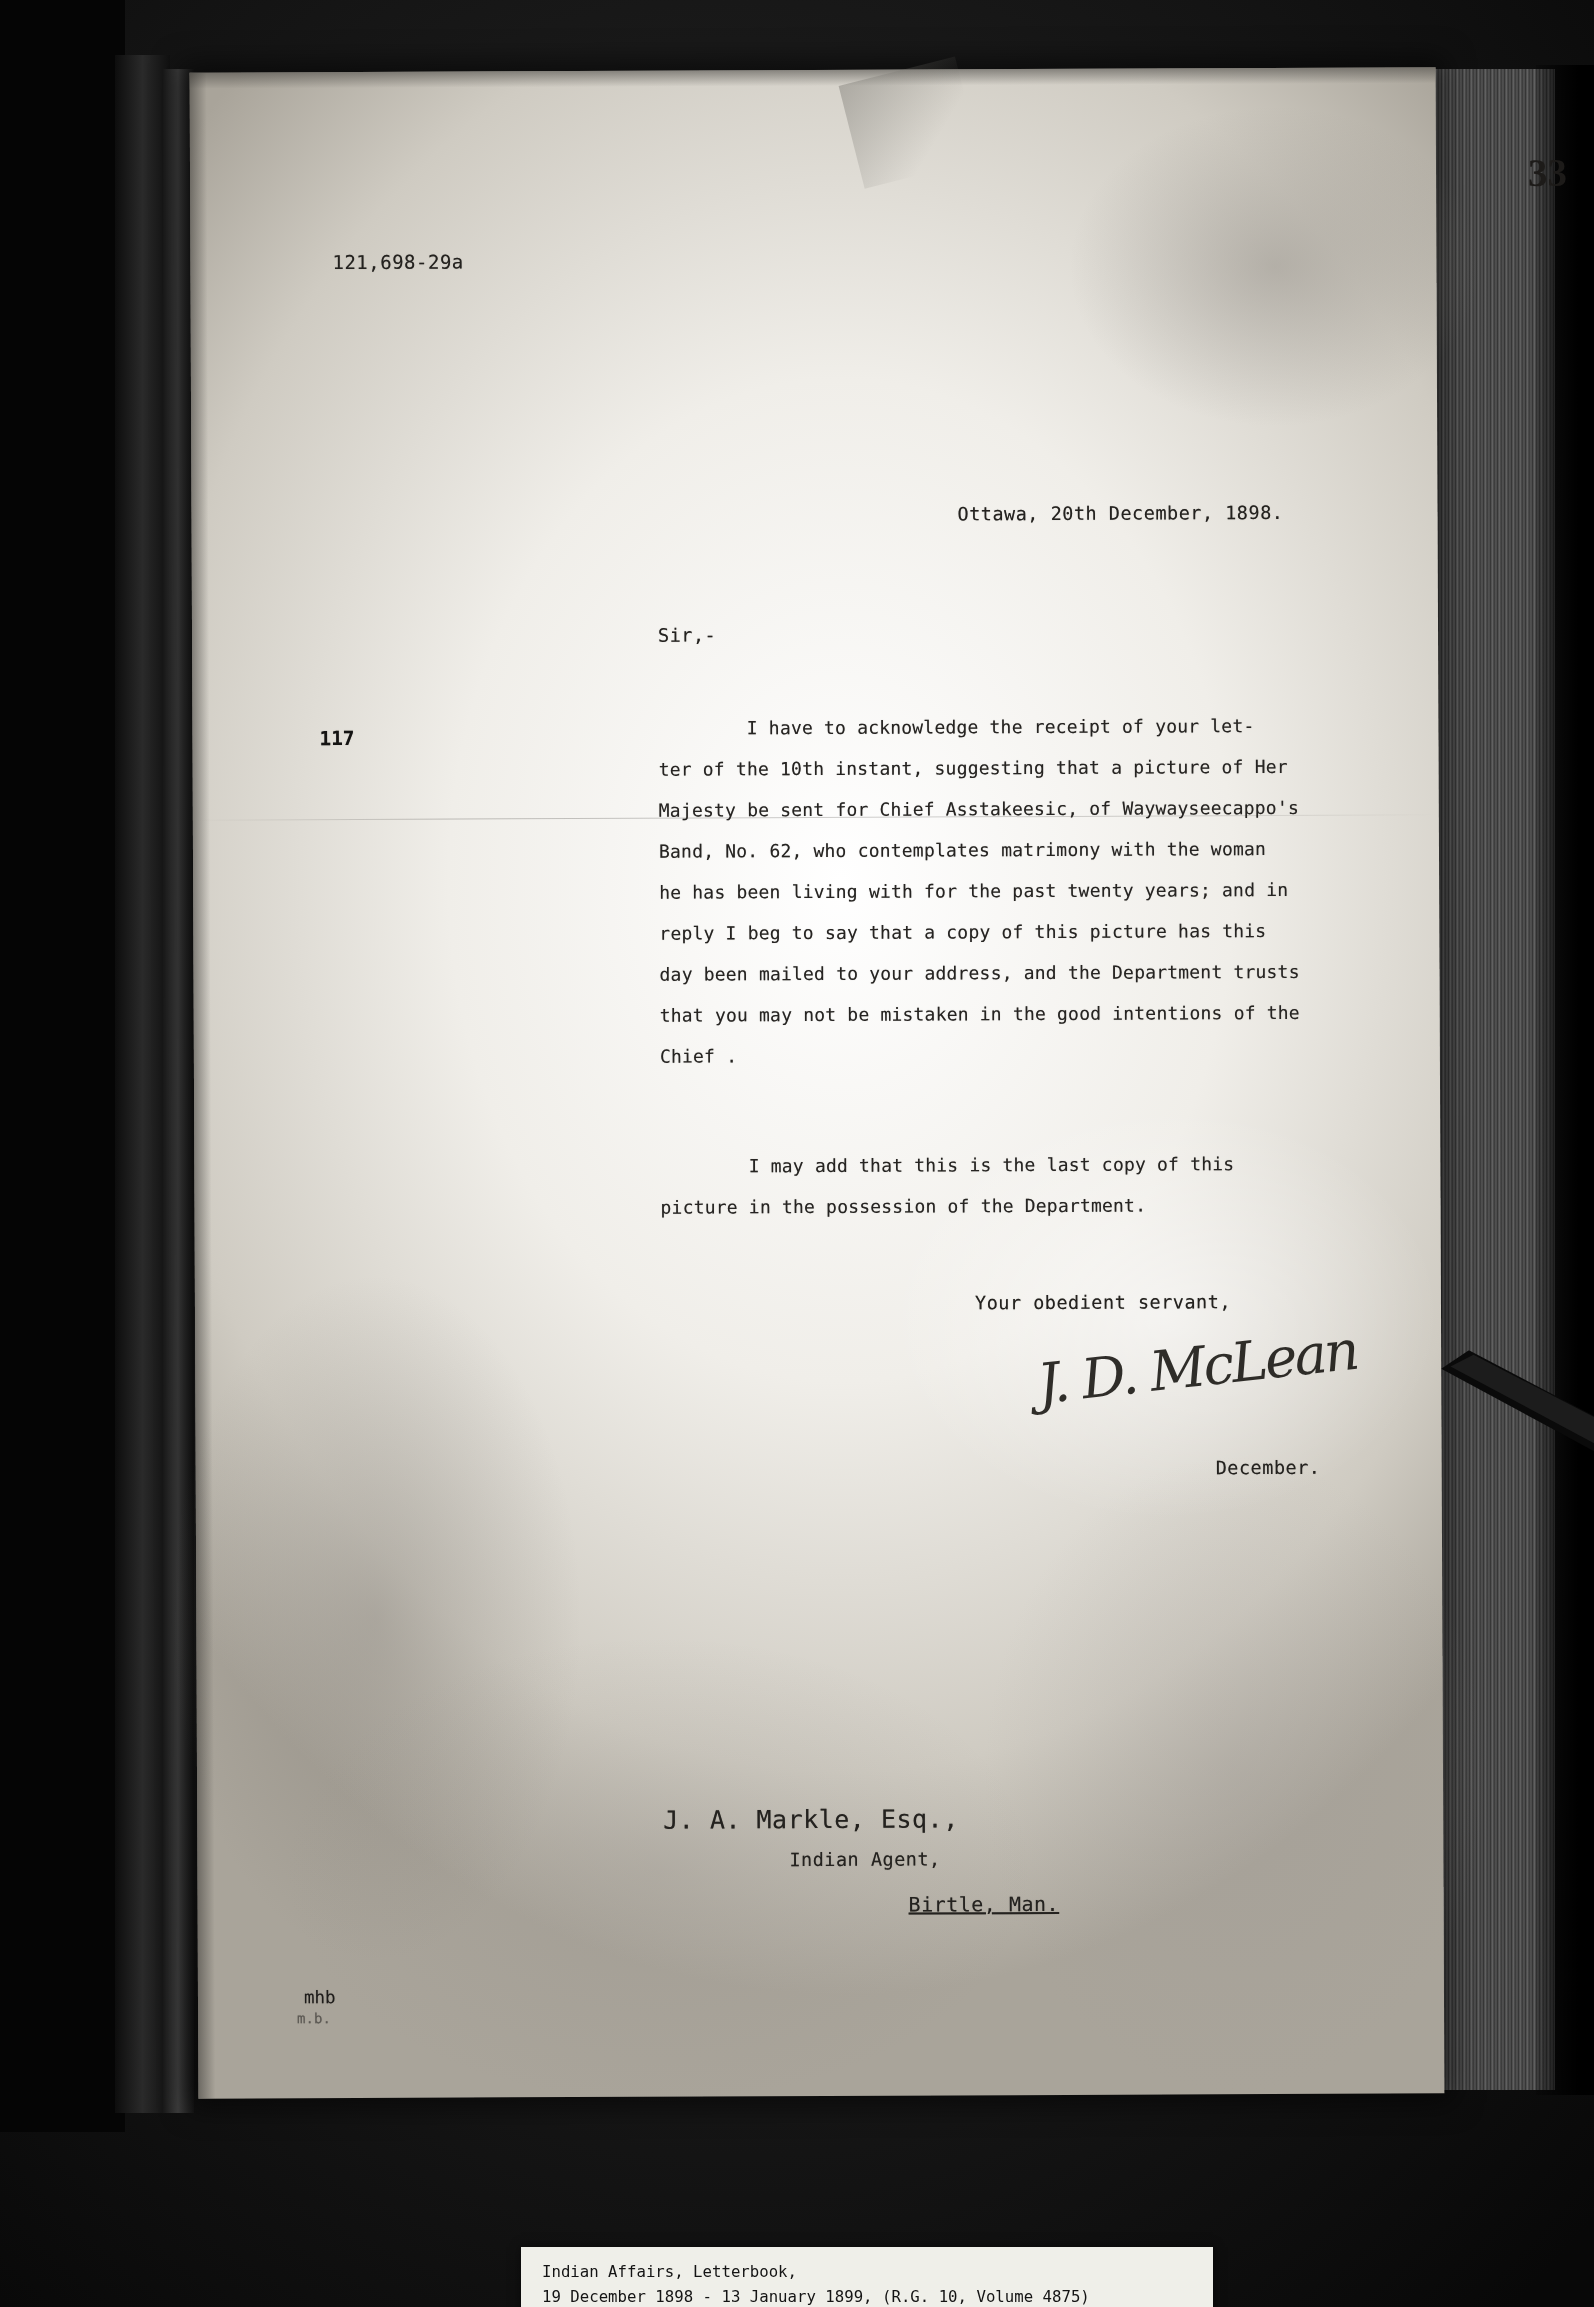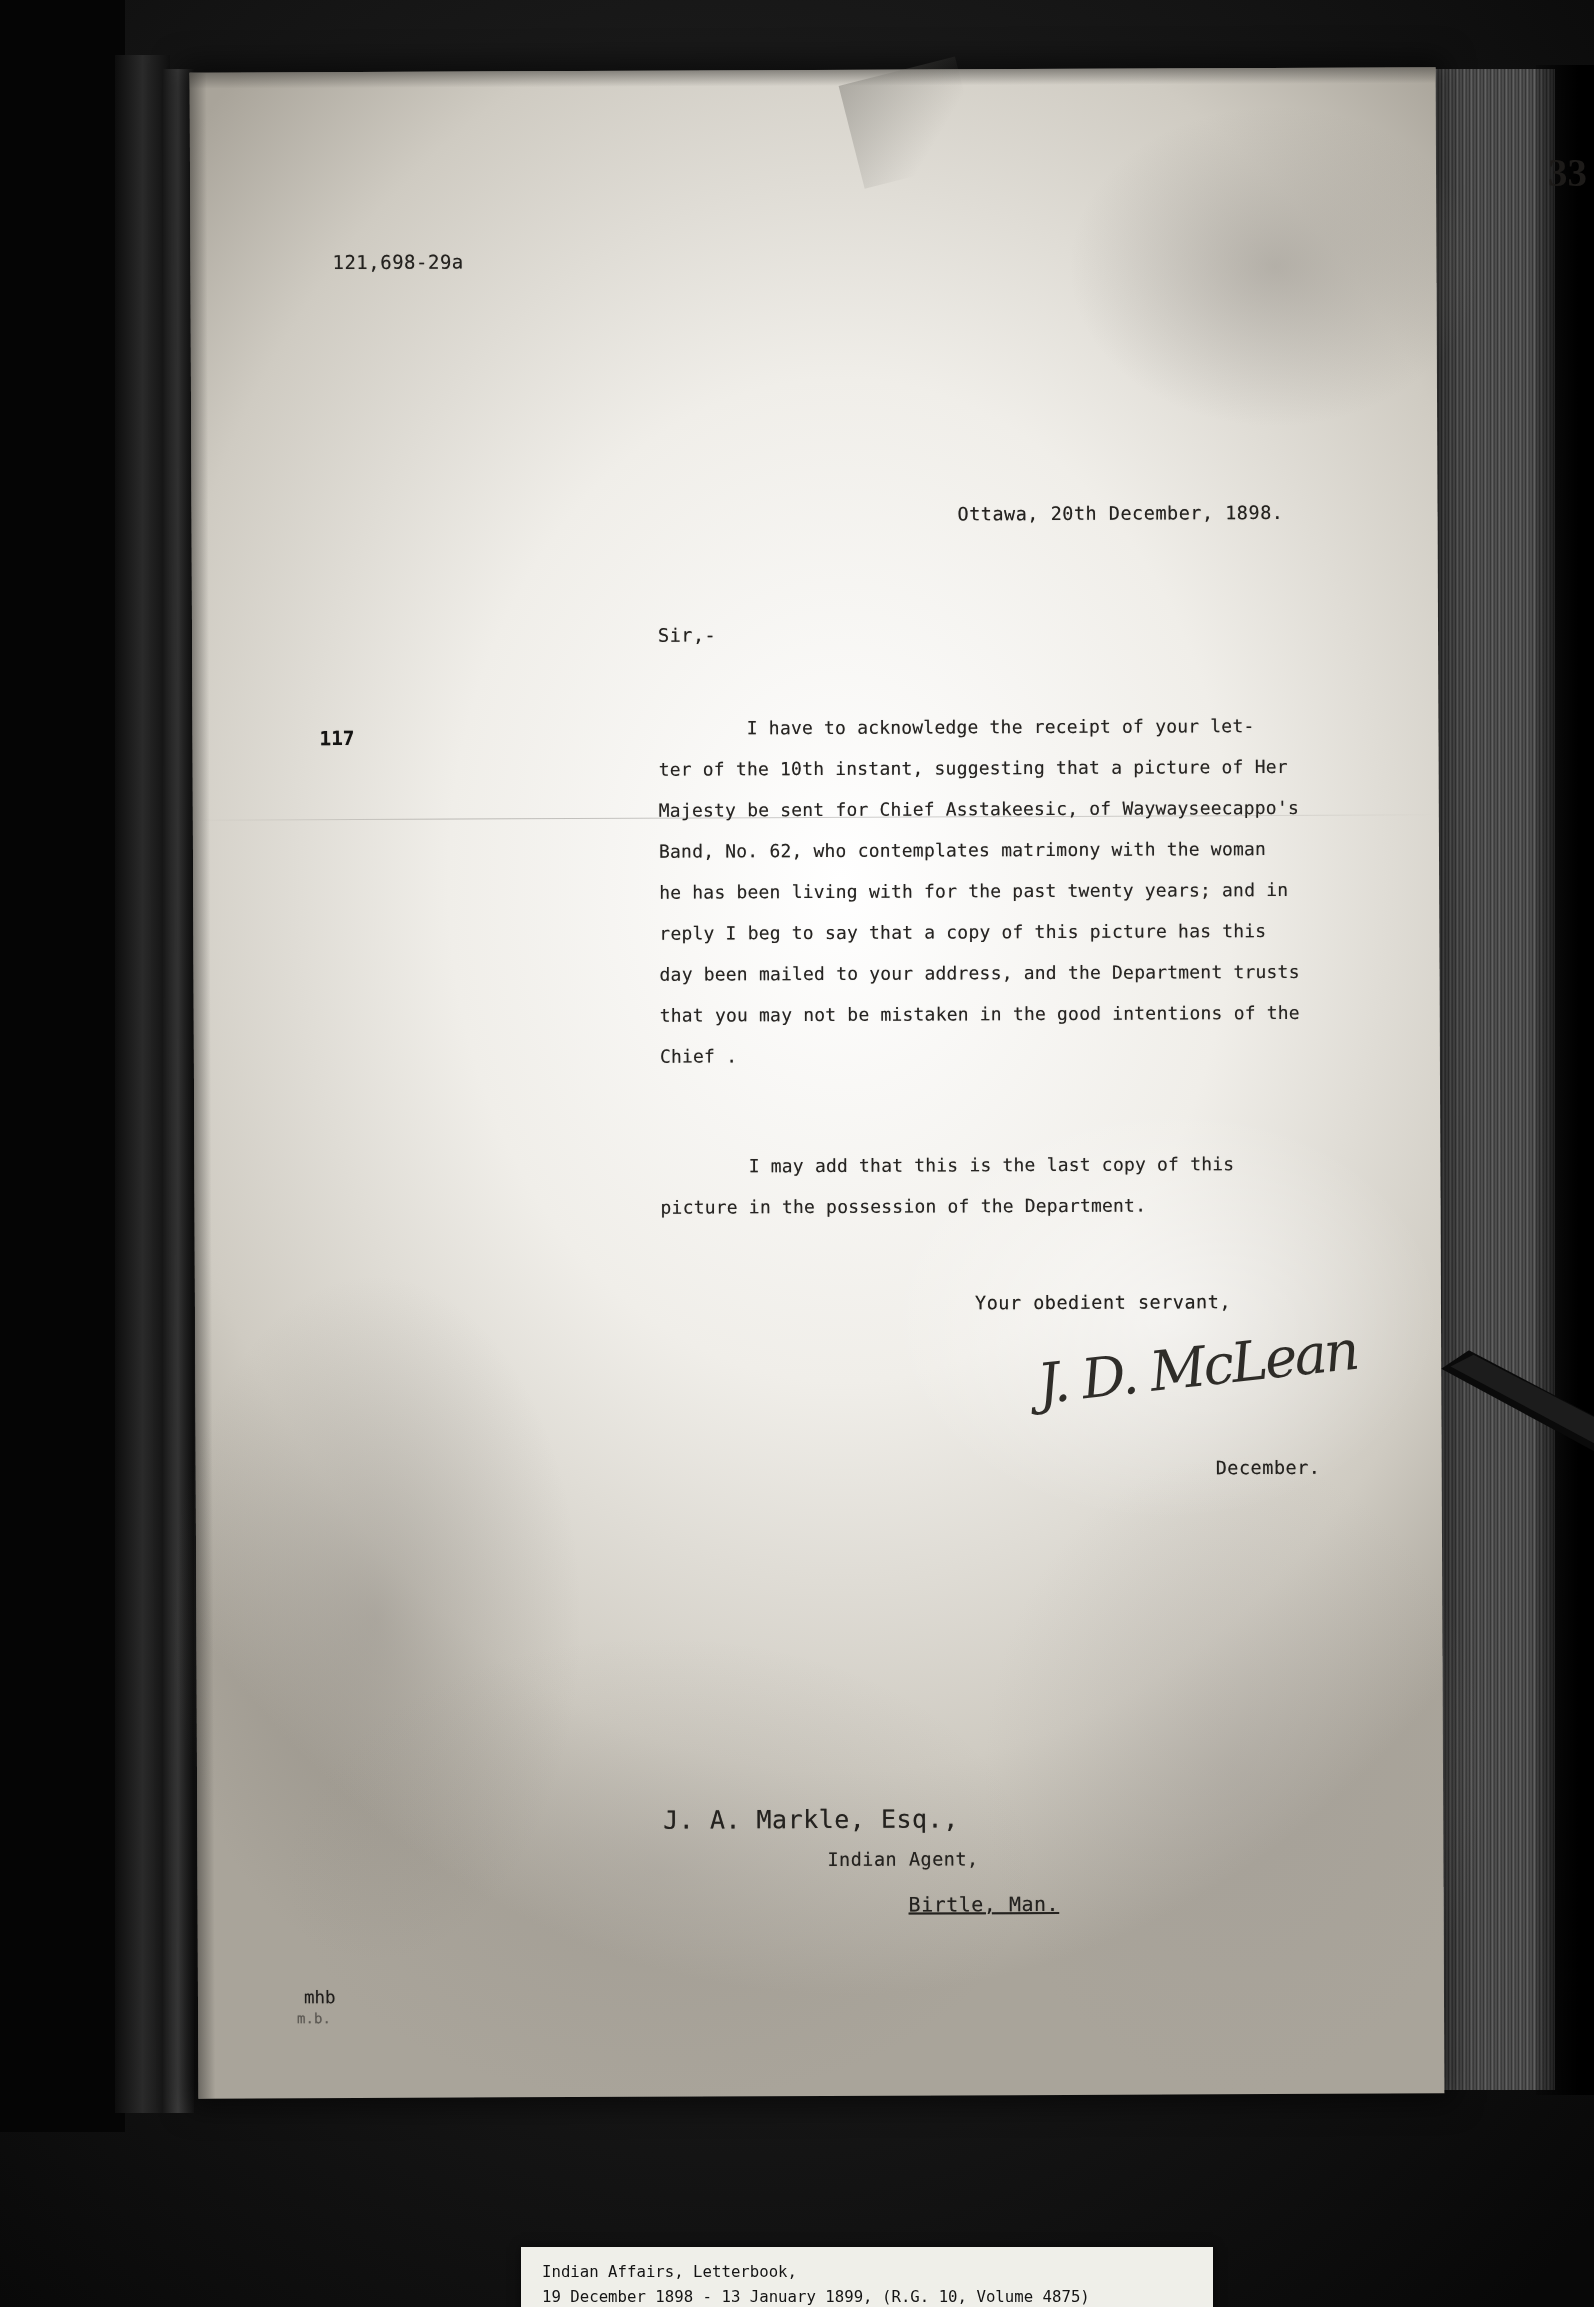--- a/index.html
+++ b/index.html
@@ -108,21 +108,20 @@
     white-space: pre;
     text-shadow: 0 0 0.7px rgba(60,58,54,.55);
   }
   #folio {
     position: absolute;
     left: 1338px; top: 83px;
     font-family: "Liberation Serif", serif;
     font-size: 39px;
     color: #1d1b19;
     font-weight: 700;
-    margin-left: 20px;
   }
   #filenum   { left: 134px;  top: 179px;  font-size: 19px; letter-spacing: 0.5px; margin-left: 8px; }
   #marginnum { left: 83px;  top: 655px; font-size: 19.4px; font-weight: 700; color:#151413;margin-left:44px; }
   #dateline  { left: 766px; top: 434px;  font-size: 18.5px; letter-spacing: 0.5px; }
   #salute    { left: 466px; top: 554px; font-size: 18.5px; letter-spacing: 0.5px; }
 
   .body-block {
     position: absolute;
     left: 466px;
     top: 637px;
@@ -147,21 +146,21 @@
     font-family: "DejaVu Serif", serif;
     font-style: italic;
     font-size: 55px;
     color: #15130f;
     transform: rotate(-6deg);
     letter-spacing: -2.8px;
     opacity: .88;
   }
 
   #addr1 { left: 466px; top: 1735px; font-size: 25px; letter-spacing: 0.5px; }
-  #addr2 { left: 630px; top: 1779px; font-size: 18.5px; letter-spacing: 0.5px; }
+  #addr2 { left: 592px; top: 1779px; font-size: 18.5px; letter-spacing: 0.5px; }
   #addr3 { left: 711px; top: 1823px; font-size: 20px; letter-spacing: 0.5px; text-decoration: underline; }
 
   #initials1 { left: 78px; top: 1915px; font-size: 17.5px; color:#1e1c1a;padding-left:28px; }
   #initials2 { left: 99px; top: 1938px; font-size: 14px; color:#4a4743; opacity:.8; }
 
   
   #pen {
     position: absolute;
     left: 1246px; top: 1283px;
     width: 314px; height: 194px;

